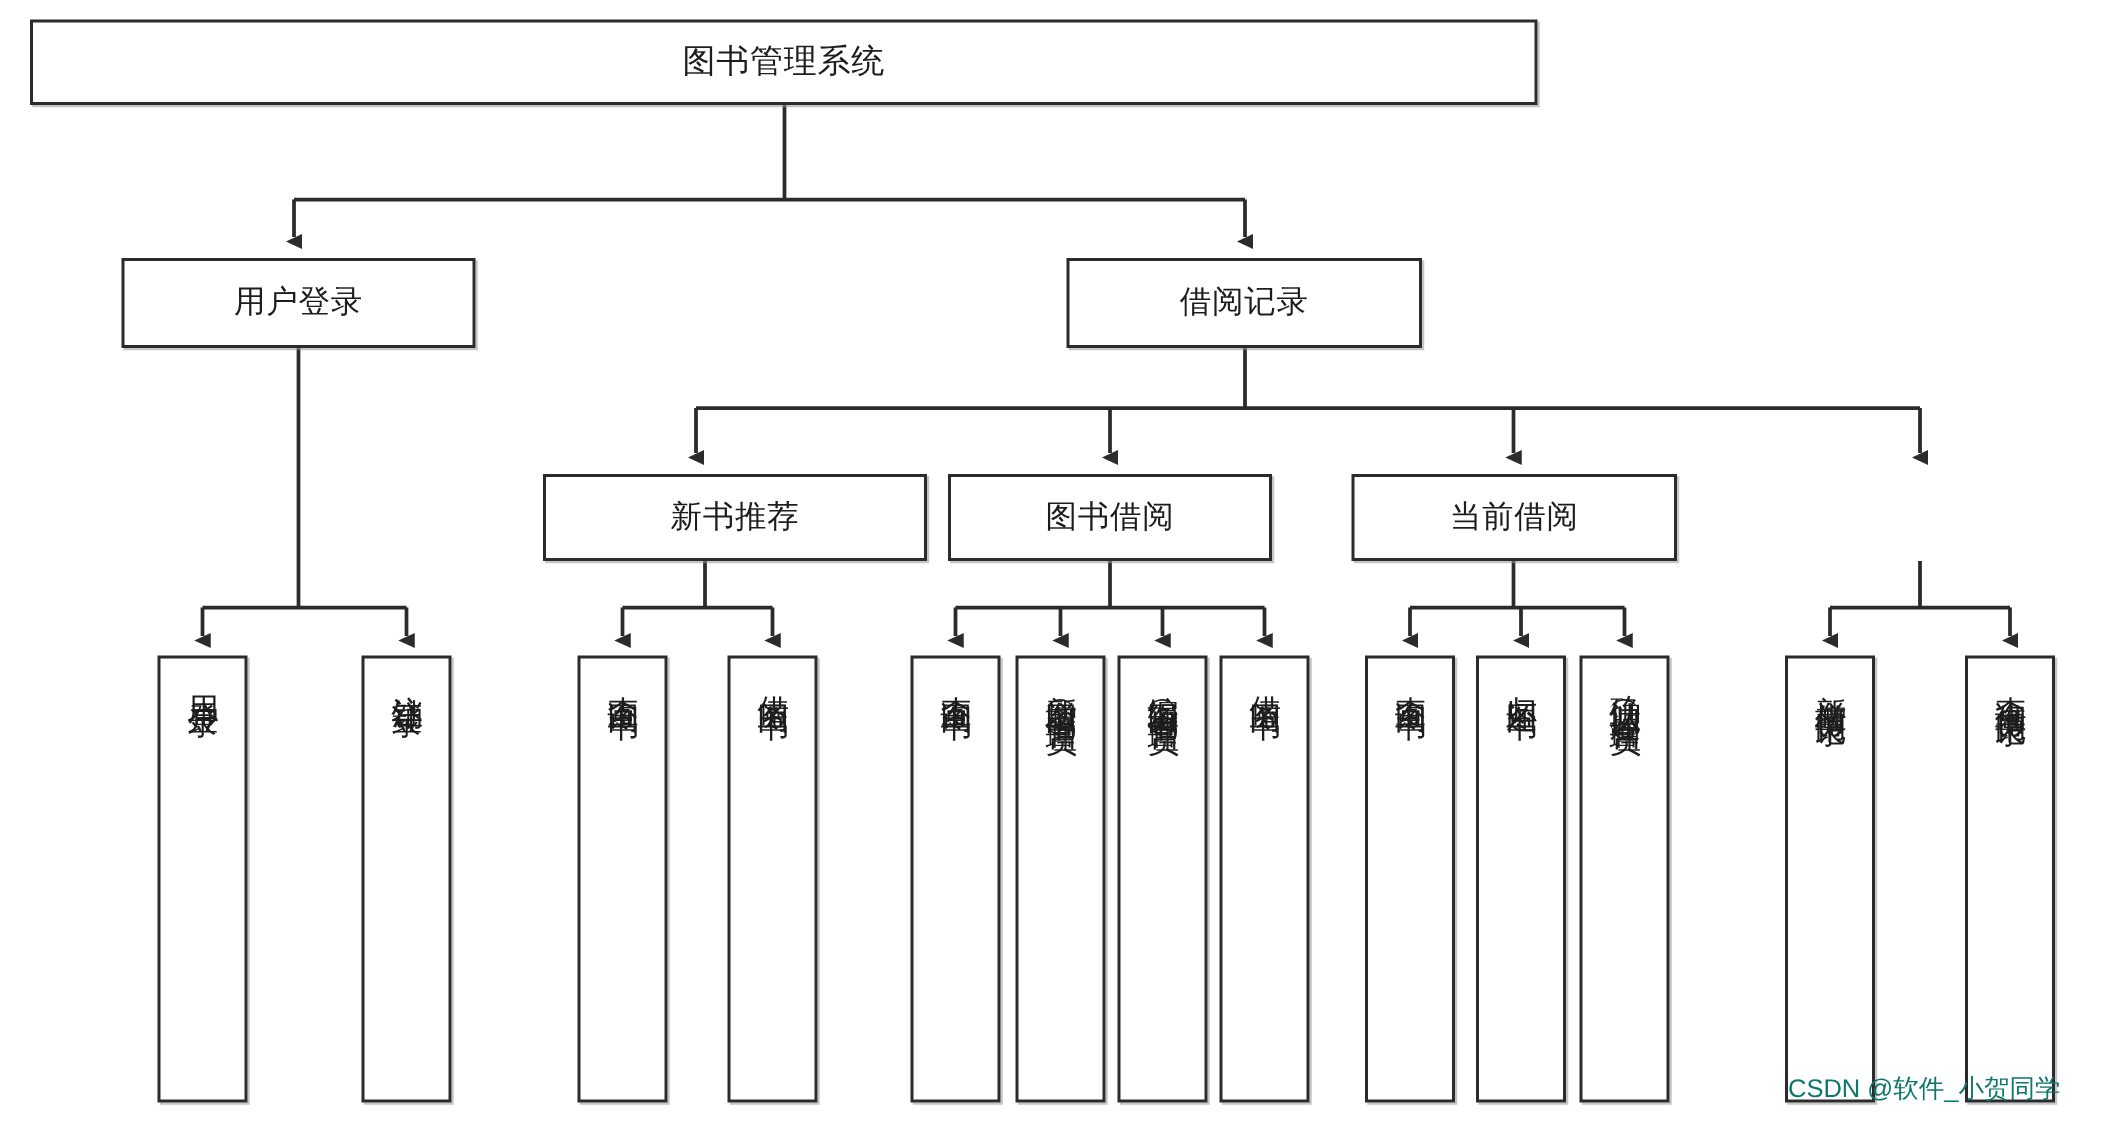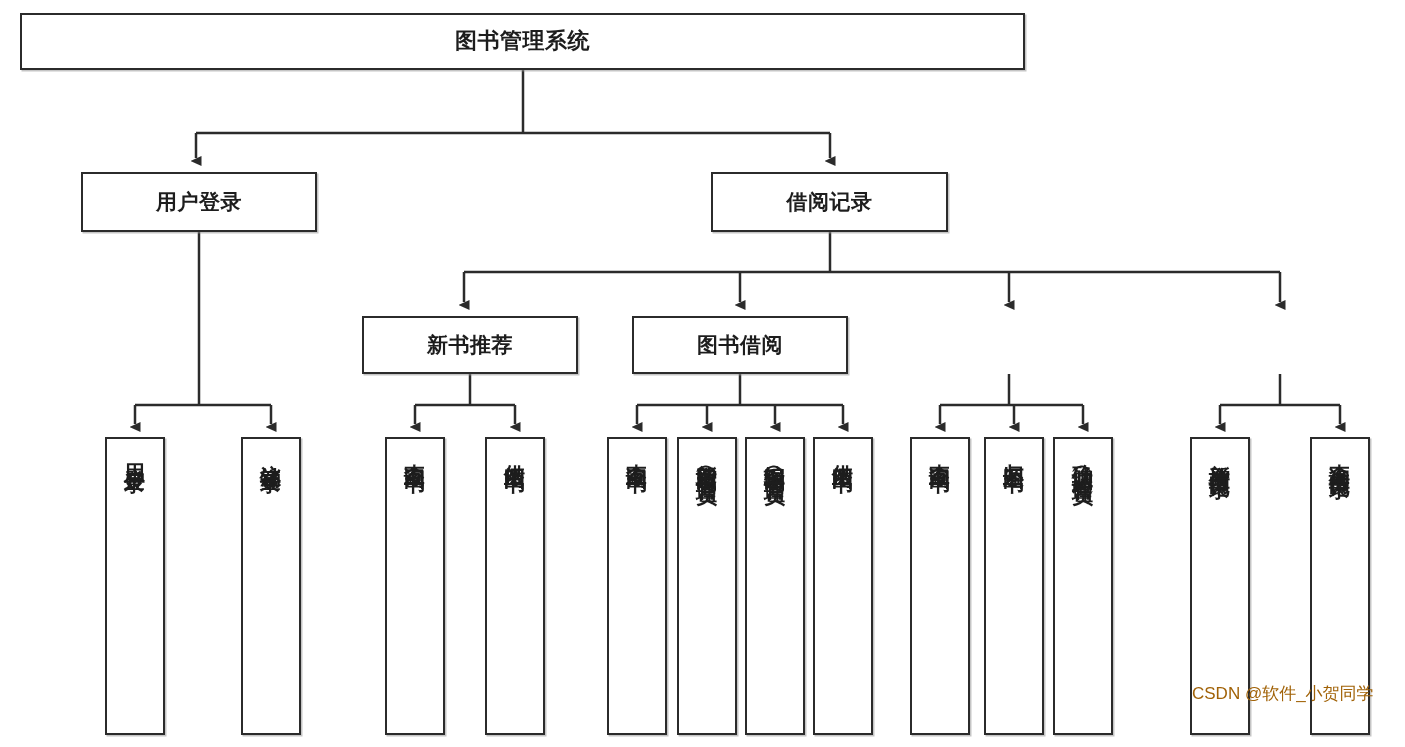--- a/index.html
+++ b/index.html
@@ -29,21 +29,20 @@
   }
   .node {
     position: absolute;
     box-sizing: border-box;
     background: #ffffff;
     border: 2px solid #2b2b2b;
     box-shadow: 1.5px 1.5px 0 0 rgba(150,150,150,0.55);
     display: flex;
     align-items: center;
     justify-content: center;
-    font-weight: bold;
   }
   .node .label {
     color: #1d1d1d;
     text-align: center;
     line-height: 1.22;
     letter-spacing: 0.5px;
     white-space: nowrap;
   }
   
   .node.horiz .label {
@@ -61,23 +60,23 @@
   .node.vert .label {
     writing-mode: vertical-rl;
     text-orientation: upright;
     font-size: 21px;
     letter-spacing: 3px;
     line-height: 1;
   }
   .watermark {
     position: absolute;
     left: 1192px;
-    top: 682px;
+    top: 714px;
     font-size: 17px;
-    color: #a16207;
+    color: #0f766e;
     white-space: nowrap;
     font-family: "Liberation Sans", "DejaVu Sans", sans-serif;
   }
 </style>
 </head>
 <body>
 
 <div id="canvas">
 
   <svg id="connectors" viewBox="0 0 1405 747" xmlns="http://www.w3.org/2000/svg">
@@ -134,26 +133,29 @@
     <span class="label">图书管理系统</span>
   </div>
 
   <div class="node horiz" style="left:81px; top:172px; width:236px; height:60px;">
     <span class="label">用户登录</span>
   </div>
   <div class="node horiz" style="left:711px; top:172px; width:237px; height:60px;">
     <span class="label">借阅记录</span>
   </div>
 
-  <div class="node horiz" style="left:362px; top:316px; width:216px; height:58px;">
+  <div class="node horiz" style="left:362px; top:316px; width:256px; height:58px;">
     <span class="label">新书推荐</span>
   </div>
   <div class="node horiz" style="left:632px; top:316px; width:216px; height:58px;">
     <span class="label">图书借阅</span>
   </div>
+  <div class="node horiz" style="left:901px; top:316px; width:217px; height:58px;">
+    <span class="label">当前借阅</span>
+  </div>
 
   <div class="node vert" style="left:105px; top:437px; width:60px; height:298px;">
     <span class="label">用户登录</span>
   </div>
   <div class="node vert" style="left:241px; top:437px; width:60px; height:298px;">
     <span class="label">注销登录</span>
   </div>
 
   <div class="node vert" style="left:385px; top:437px; width:60px; height:298px;">
     <span class="label">查询图书</span>

